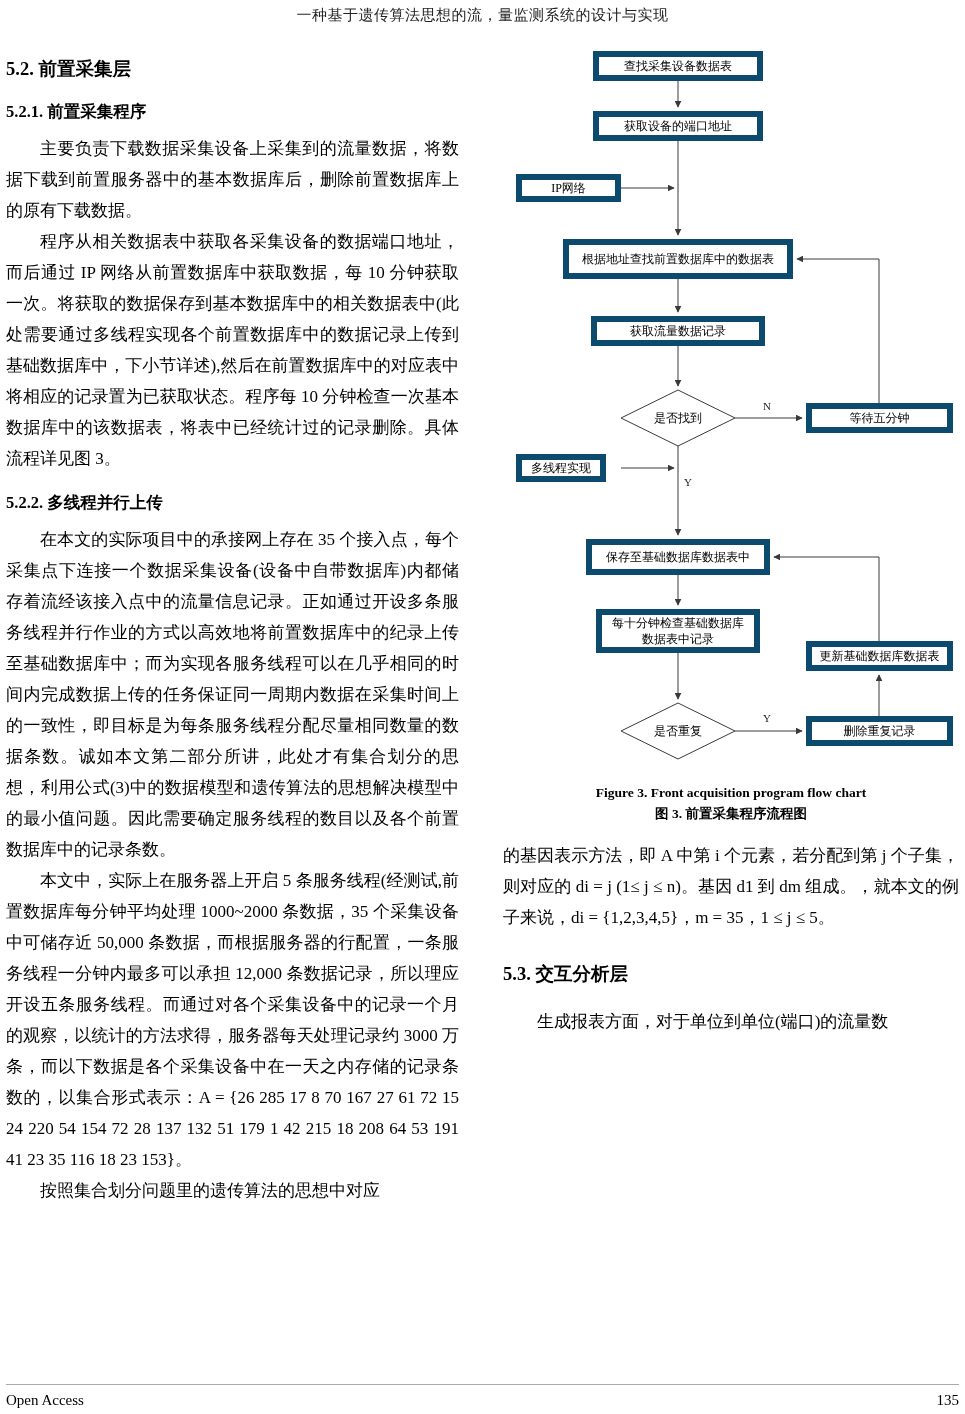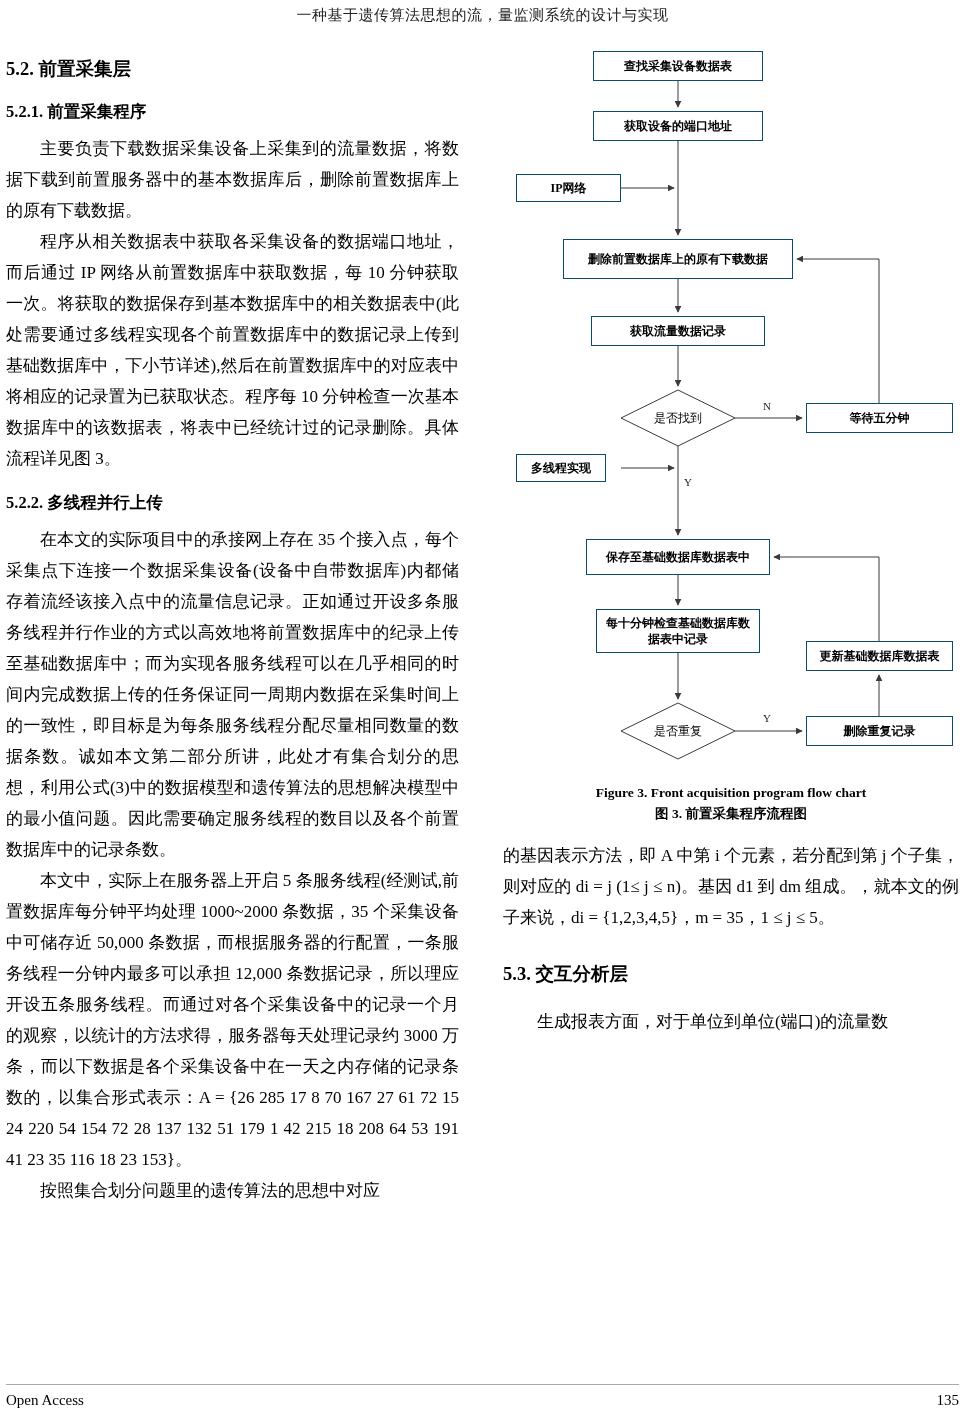--- a/index.html
+++ b/index.html
@@ -16,23 +16,23 @@
   .col{width:456px;}
   .sec-h2{font-size:18.5px;font-weight:bold;margin:10px 0 20px 0;}
   .sec-h3{font-size:16.5px;font-weight:bold;margin:18px 0 10px 0;}
   p.body{font-size:17px;line-height:31px;text-align:justify;margin:0;}
   p.indent{text-indent:2em;}
 
   
   .flowchart{position:relative;width:460px;height:730px;}
   .fc-svg{position:absolute;left:0;top:0;}
   .fc-box{
-    position:absolute;border:1px solid #0c4a6e;background:#fff;
+    position:absolute;border:6px solid #0c4a6e;background:#fff;
     display:flex;align-items:center;justify-content:center;text-align:center;
-    font-size:12px;line-height:1.35;padding:2px 5px;box-sizing:border-box;font-weight:bold;
+    font-size:12px;line-height:1.35;padding:2px 5px;box-sizing:border-box;
   }
   .fc-diamond-text{
     position:absolute;display:flex;align-items:center;justify-content:center;
     font-size:12px;text-align:right;pointer-events:none;
   }
   .fc-edge-label{position:absolute;font-size:11px;color:#222;}
   .fig-caption{text-align:center;font-weight:bold;font-size:13.5px;line-height:21px;margin:6px 0 16px 0;}
 
   .footer-rule{position:absolute;left:6px;width:953px;top:1384px;border-top:1px solid #aaa;}
   .footer{
@@ -84,21 +84,21 @@
           <line x1="376" y1="670" x2="376" y2="629" marker-end="url(#arw)"></line>
           <polyline points="376,595 376,511 271,511" marker-end="url(#arw)"></polyline>
           <polygon points="175,344 232,372 175,400 118,372" fill="#fff"></polygon>
           <polygon points="175,657 232,685 175,713 118,685" fill="#fff"></polygon>
         </g>
       </svg>
 
       <div class="fc-box" style="left:90px;top:5px;width:170px;height:30px;">查找采集设备数据表</div>
       <div class="fc-box" style="left:90px;top:65px;width:170px;height:30px;">获取设备的端口地址</div>
       <div class="fc-box" style="left:13px;top:128px;width:105px;height:28px;">IP网络</div>
-      <div class="fc-box" style="left:60px;top:193px;width:230px;height:40px;">删除前置数据库上的原有下载数据</div>
+      <div class="fc-box" style="left:60px;top:193px;width:230px;height:40px;">根据地址查找前置数据库中的数据表</div>
       <div class="fc-box" style="left:88px;top:270px;width:174px;height:30px;">获取流量数据记录</div>
       <div class="fc-box" style="left:303px;top:357px;width:147px;height:30px;">等待五分钟</div>
       <div class="fc-box" style="left:13px;top:408px;width:90px;height:28px;">多线程实现</div>
       <div class="fc-box" style="left:83px;top:493px;width:184px;height:36px;">保存至基础数据库数据表中</div>
       <div class="fc-box" style="left:93px;top:563px;width:164px;height:44px;">每十分钟检查基础数据库数据表中记录</div>
       <div class="fc-box" style="left:303px;top:595px;width:147px;height:30px;">更新基础数据库数据表</div>
       <div class="fc-box" style="left:303px;top:670px;width:147px;height:30px;">删除重复记录</div>
 
       <div class="fc-diamond-text" style="left:118px;top:344px;width:114px;height:56px;">是否找到</div>
       <div class="fc-diamond-text" style="left:118px;top:657px;width:114px;height:56px;">是否重复</div>

